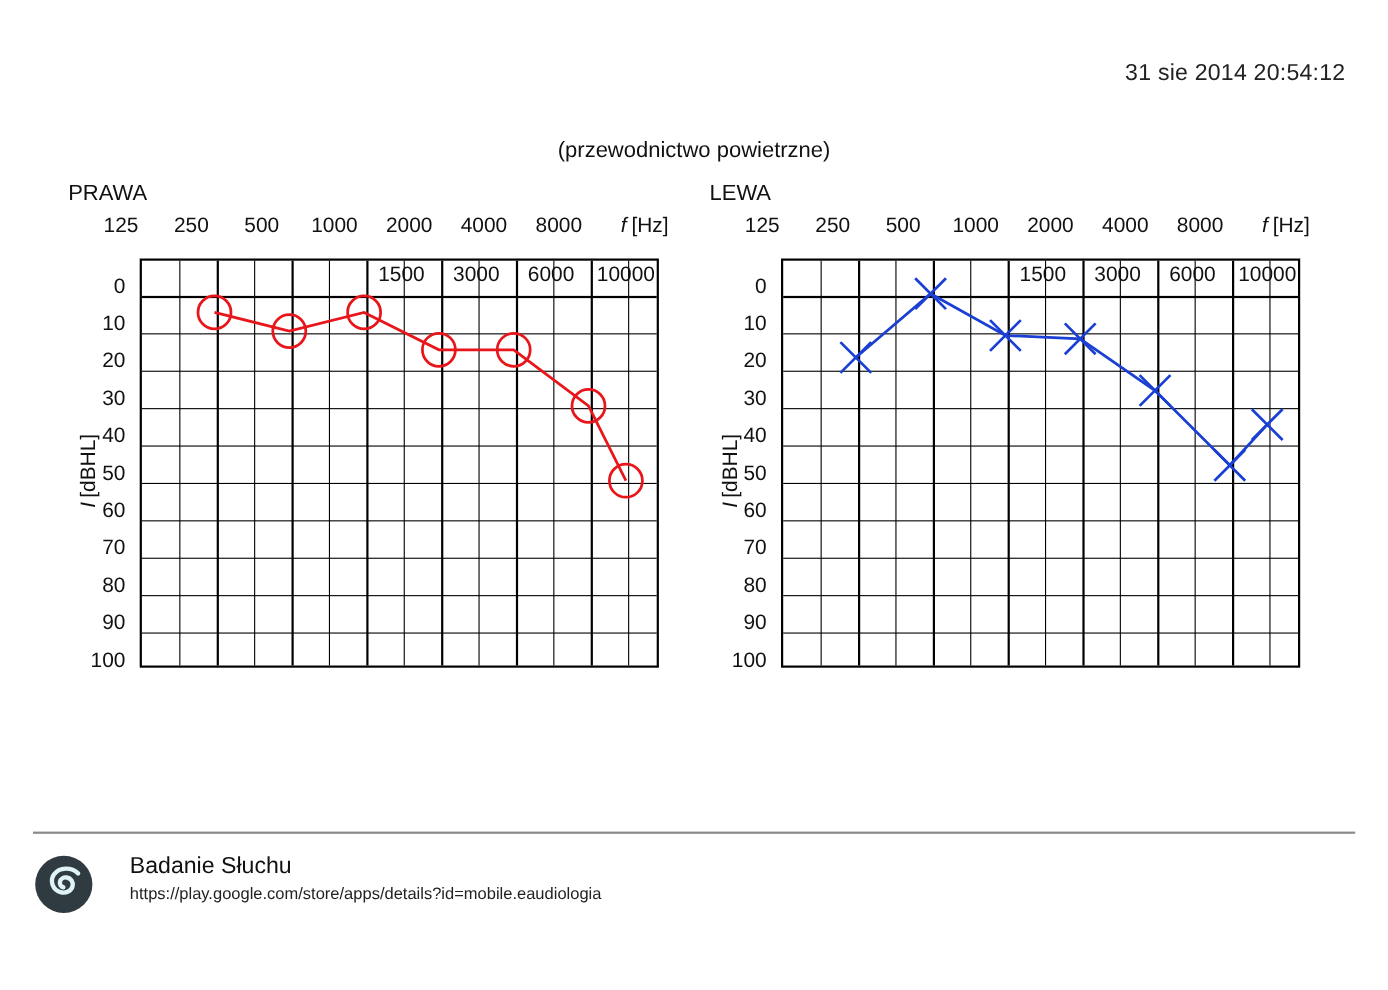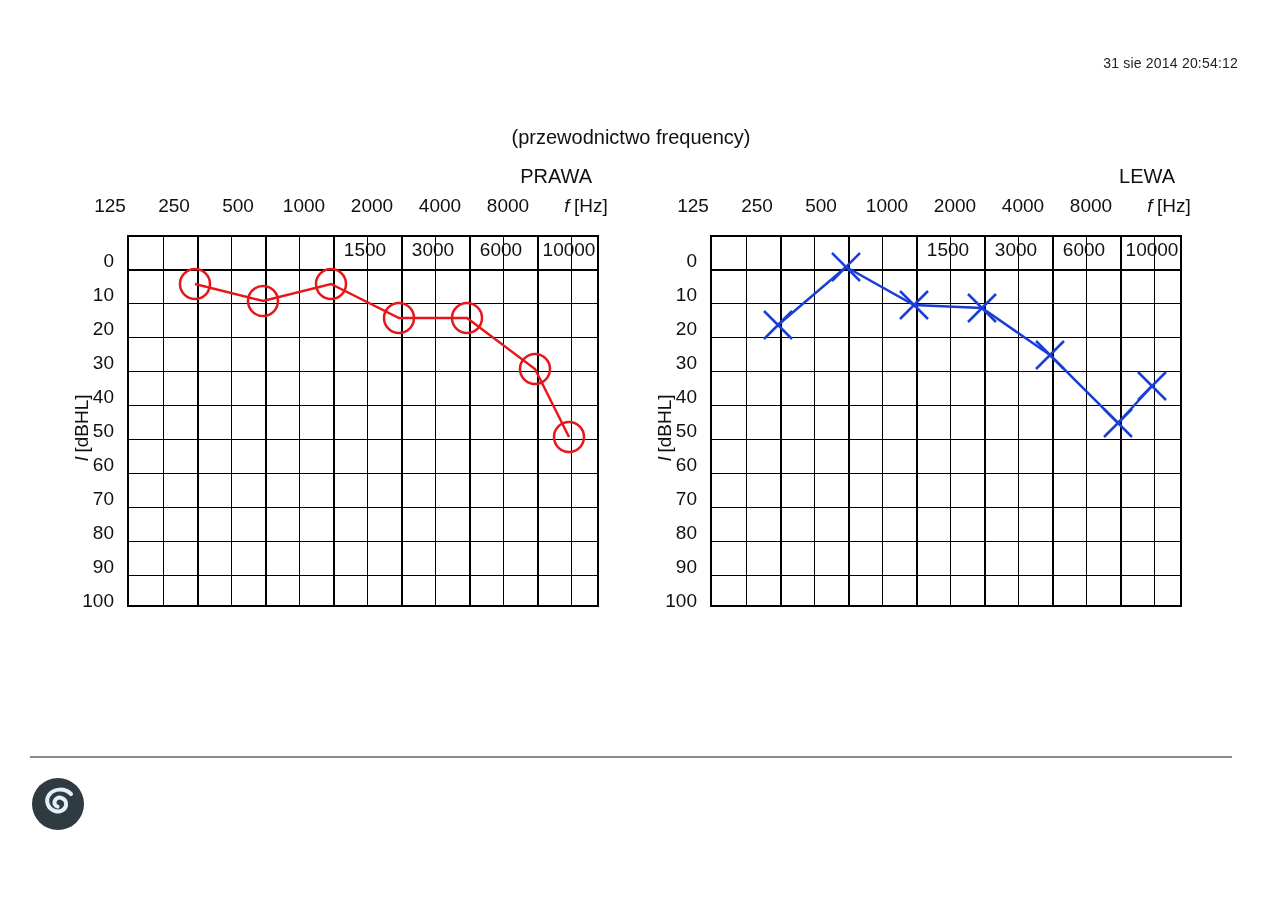--- a/index.html
+++ b/index.html
@@ -16,22 +16,22 @@
     overflow: hidden;
   }
   .page {
     position: relative;
     width: 1262px;
     height: 900px;
   }
   .timestamp {
     position: absolute;
     top: 55px;
-    right: 24px;
-    font-size: 14px;
+    right: 39px;
+    font-size: 21px;
     color: #222;
     letter-spacing: 0.2px;
   }
   .doc-title {
     position: absolute;
     top: 86px;
     left: 0;
     width: 1262px;
     text-align: center;
     font-size: 27px;
@@ -53,21 +53,21 @@
     position: absolute;
     top: 165px;
   }
   .panel.right-ear { left: 62px; }
   .panel.left-ear  { left: 645px; }
 
   .panel-title {
     position: absolute;
     top: 0;
     width: 530px;
-    text-align: right;
+    text-align: left;
     font-size: 20px;
     color: #111;
   }
   .panel.right-ear .panel-title { left: 0px; }
   .panel.left-ear  .panel-title { left: 0px; }
 
   .freq-row {
     position: absolute;
     top: 30px;
     height: 26px;
@@ -220,21 +220,21 @@
     font-size: 15px;
     color: #222;
   }
 </style>
 </head>
 <body>
 
 <div class="page">
 
   <div class="timestamp">31 sie 2014 20:54:12</div>
-  <div class="doc-subtitle">(przewodnictwo frequency)</div>
+  <div class="doc-subtitle">(przewodnictwo powietrzne)</div>
 
   <div class="panel right-ear">
     <div class="panel-title">PRAWA</div>
 
     <div class="freq-row">
       <span style="left:18px;width:60px;">125</span>
       <span style="left:82px;width:60px;">250</span>
       <span style="left:146px;width:60px;">500</span>
       <span style="left:208px;width:68px;">1000</span>
       <span style="left:276px;width:68px;">2000</span>
@@ -394,15 +394,19 @@
   </div>
 
 
   <div class="divider"></div>
 
   <div class="footer">
     <svg class="footer-logo" viewBox="0 0 56 56">
       <circle cx="28" cy="28" r="26" fill="#2f3b41"></circle>
       <path d="M41 18c-6-6-17-6-22 1-4 6-1 14 6 16 5 1.5 10-1 11-5.5 0.8-3.6-1.6-7.2-5.2-7.8-2.9-0.5-5.7 1.2-6.3 4-0.4 2.2 0.9 4.4 3.1 4.9" fill="none" stroke="#dff2f5" stroke-width="4" stroke-linecap="round"></path>
     </svg>
+    <div class="footer-text">
+      <div class="footer-app">Badanie Słuchu</div>
+      <div class="footer-url">https://play.google.com/store/apps/details?id=mobile.eaudiologia</div>
+    </div>
   </div>
 
 </div>
 
 </body></html>

